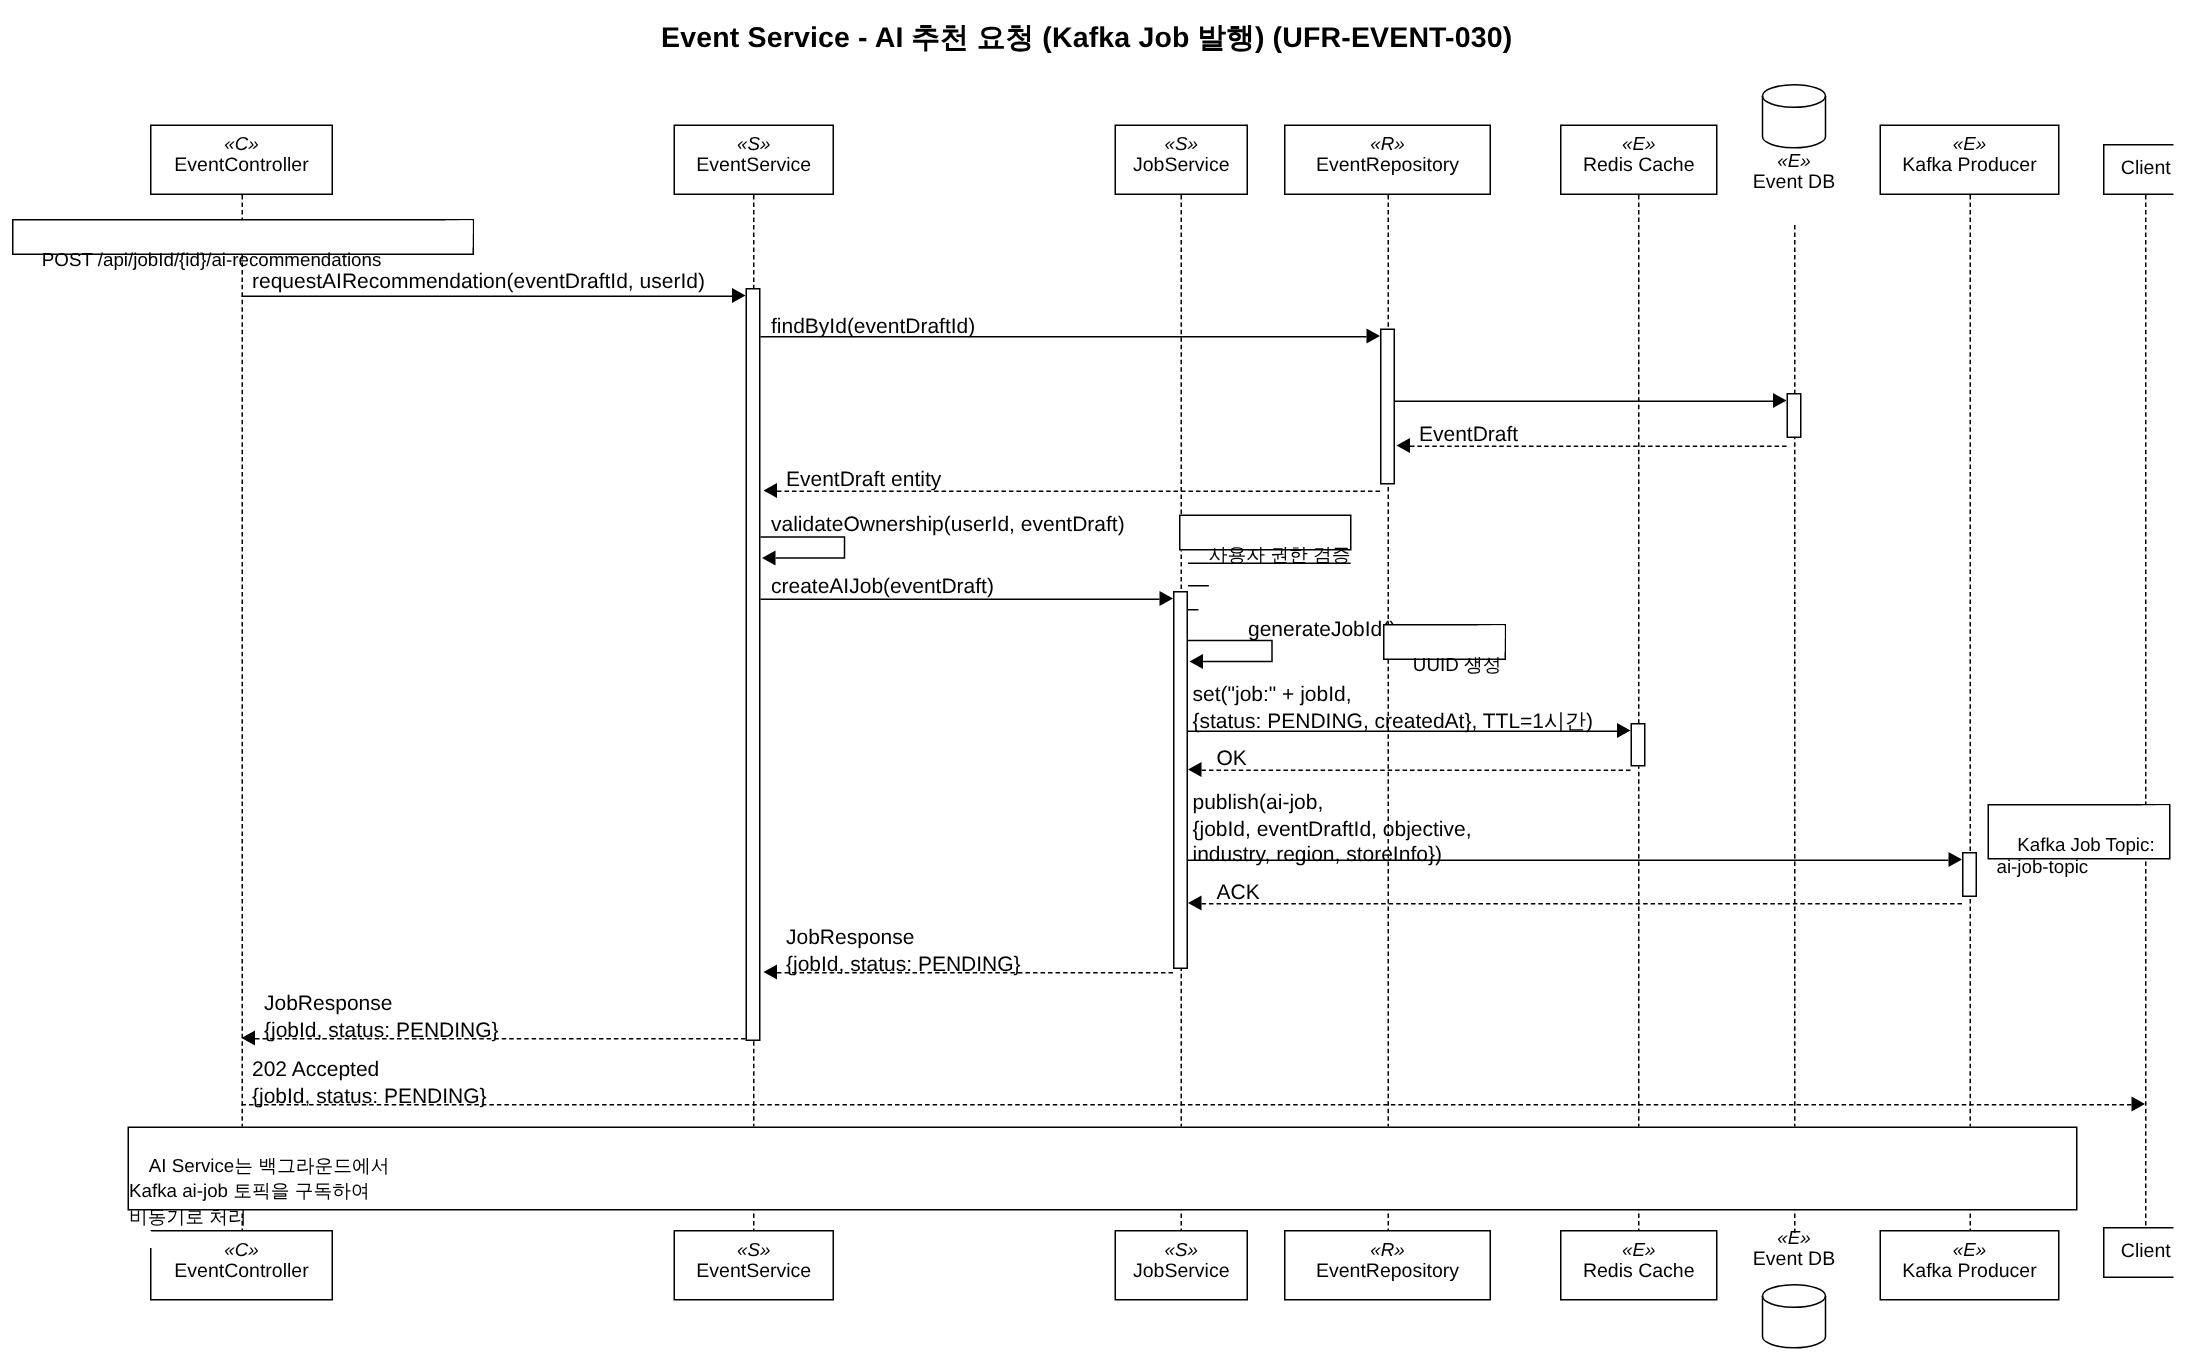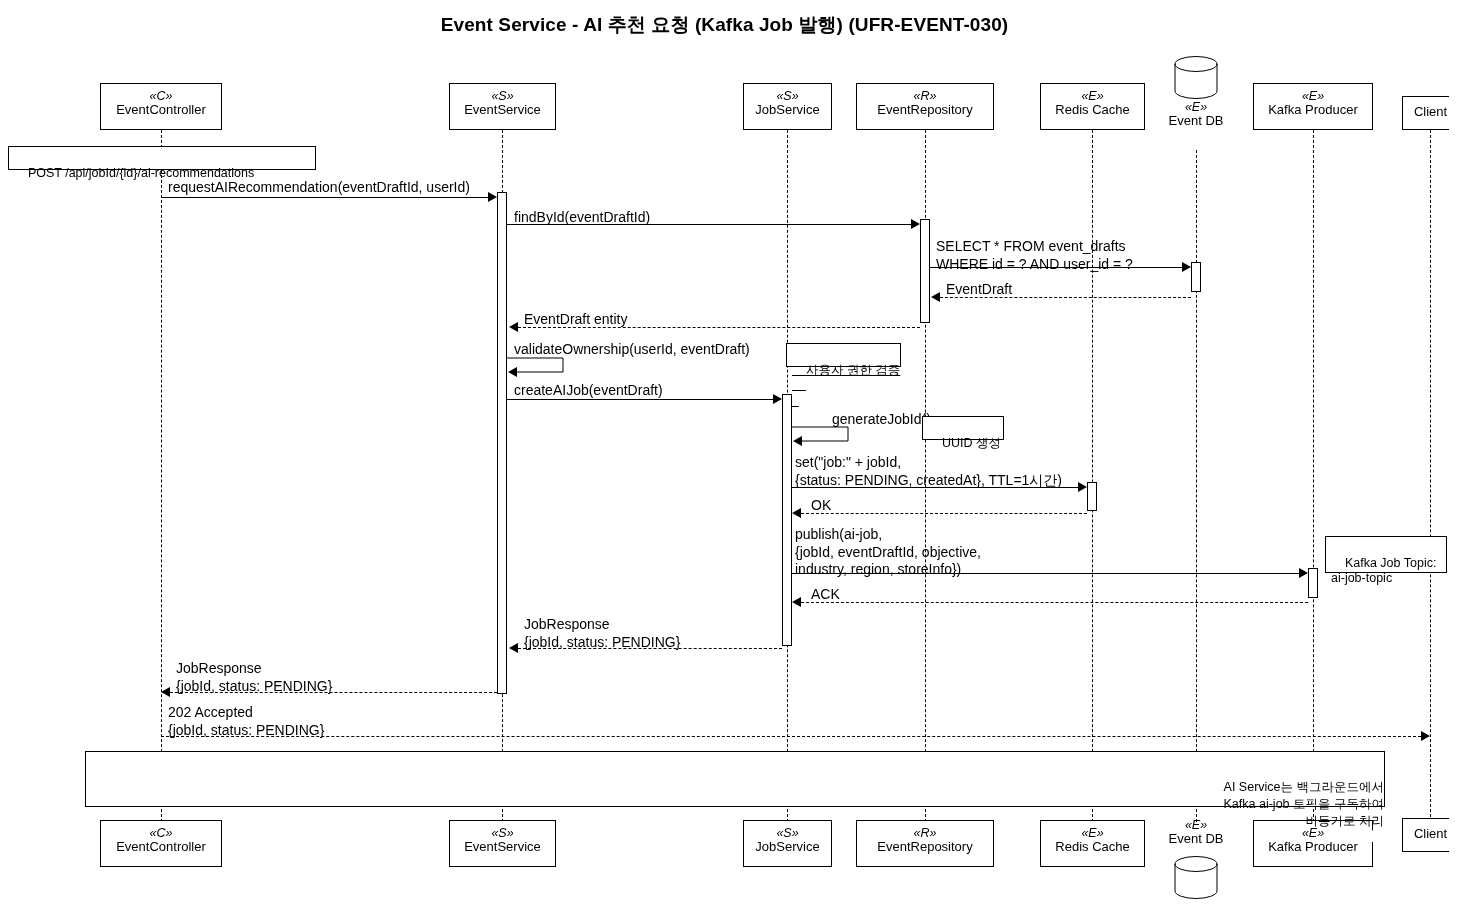--- a/index.html
+++ b/index.html
@@ -132,22 +132,21 @@
   .self-msg {
     position: absolute;
   }
   .bignote {
     position: absolute;
     box-sizing: border-box;
     border: 1px solid #000;
     background: #ffffff;
     font-size: 12.5px;
     line-height: 1.35;
-    text-align: right;
-    padding-top: 10px;
+    text-align: left;
     white-space: pre;
   }
 </style>
 </head>
 <body>
 
 <div id="canvas">
 
   <div class="title">Event Service - AI 추천 요청 (Kafka Job 발행) (UFR-EVENT-030)</div>
 
@@ -253,22 +252,20 @@
   </div>
 
   <div class="msg-label" style="left:168px; top:179px;">requestAIRecommendation(eventDraftId, userId)</div>
   <div class="msg-line" style="left:161px; top:197px; width:327px;"></div>
   <div class="arrowhead right" style="left:488px; top:192px;"></div>
 
   <div class="msg-label" style="left:514px; top:209px;">findById(eventDraftId)</div>
   <div class="msg-line" style="left:507px; top:224px; width:404px;"></div>
   <div class="arrowhead right" style="left:911px; top:219px;"></div>
 
-  <div class="msg-label" style="left:936px; top:238px;">SELECT * FROM event_drafts
-WHERE id = ? AND user_id = ?</div>
   <div class="msg-line" style="left:930px; top:267px; width:252px;"></div>
   <div class="arrowhead right" style="left:1182px; top:262px;"></div>
 
   <div class="msg-label" style="left:946px; top:281px;">EventDraft</div>
   <div class="msg-line dashed" style="left:940px; top:297px; width:251px;"></div>
   <div class="arrowhead left" style="left:931px; top:292px;"></div>
 
   <div class="msg-label" style="left:524px; top:311px;">EventDraft entity</div>
   <div class="msg-line dashed" style="left:518px; top:327px; width:402px;"></div>
   <div class="arrowhead left" style="left:509px; top:322px;"></div>

